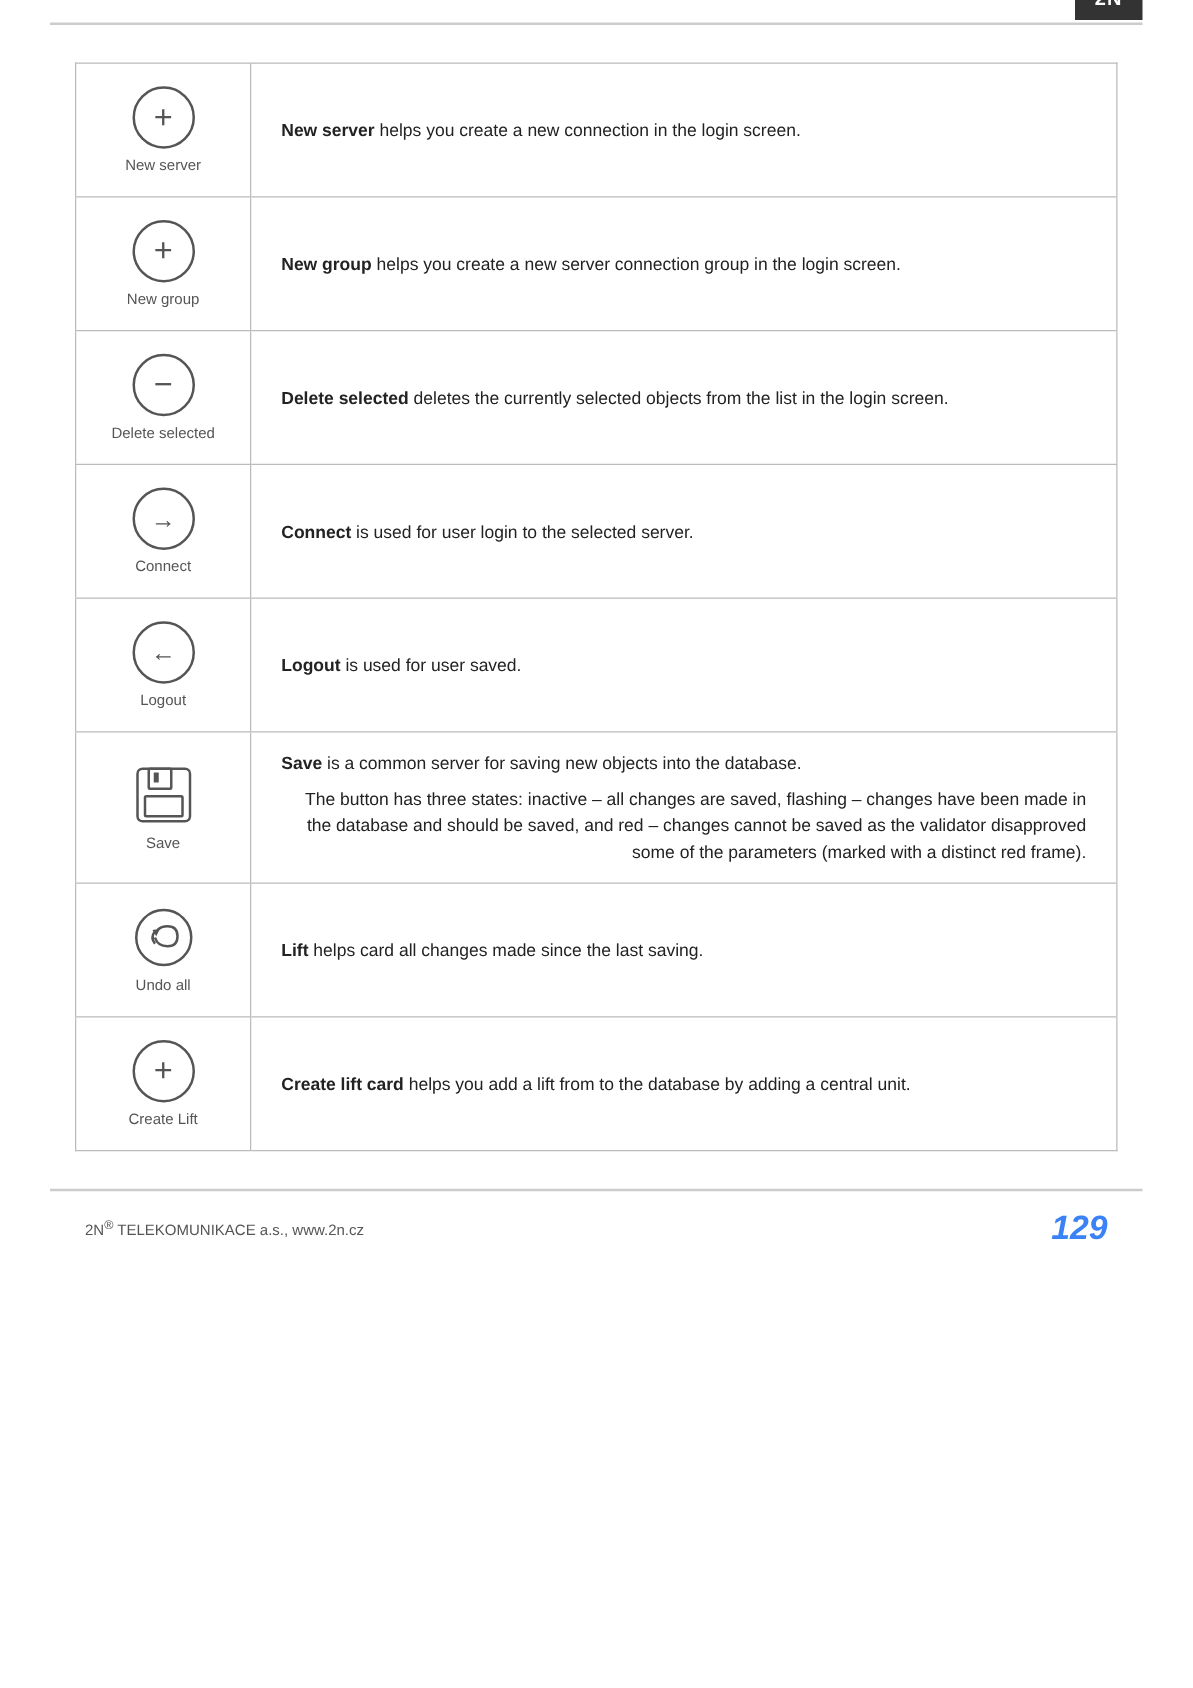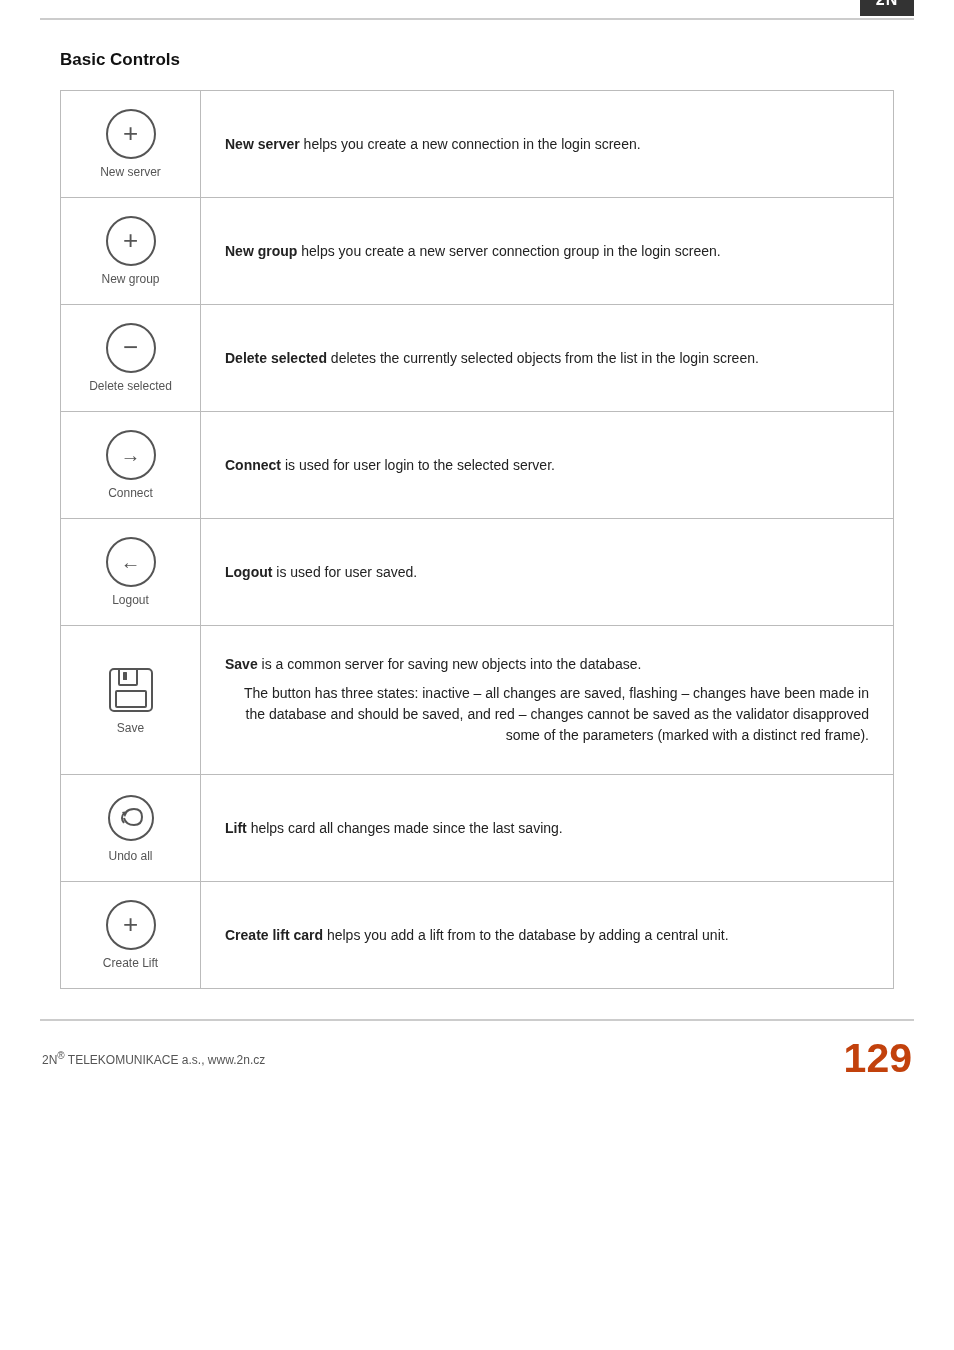--- a/index.html
+++ b/index.html
@@ -80,21 +80,21 @@
     }
 
     .icon-label {
       font-size: 12px;
       color: #555;
       margin-top: 6px;
       display: block;
     }
 
     .desc-cell {
-      padding: 28px 24px;
+      padding: 14px 24px;
       vertical-align: middle;
       line-height: 1.5;
     }
 
     
     .icon-circle {
       width: 50px;
       height: 50px;
       border-radius: 50%;
       border: 2px solid #555;
@@ -137,52 +137,52 @@
 
     .bold { font-weight: bold; }
 
     
     .bottom-bar {
       border-bottom: 2px solid #ccc;
       margin: 30px 40px 0 40px;
     }
 
     .footer {
-      padding: 14px 42px;
+      padding: 14px 68px;
       display: flex;
       justify-content: space-between;
       align-items: center;
     }
 
     .footer-left {
       font-size: 12px;
       color: #555;
     }
 
     .footer-right {
-      font-size: 41px;
+      font-size: 27px;
       font-weight: bold;
-      color: #c2410c;
+      color: #3b82f6;
+      font-style: italic;
     }
 
     sup {
       font-size: 10px;
     }
   </style>
 </head>
 <body>
 
 <div class="page-wrapper">
 
   <div class="top-bar">
     <div class="logo-box">2N</div>
   </div>
 
   <div class="main-content">
-    <div class="section-title">Basic Controls</div>
 
     <table class="controls-table">
 
       <tbody>
           <tr>
         <td class="icon-cell">
           <div class="icon-circle">
             <span class="icon-plus"></span>
           </div>
           <span class="icon-label">New server</span>

